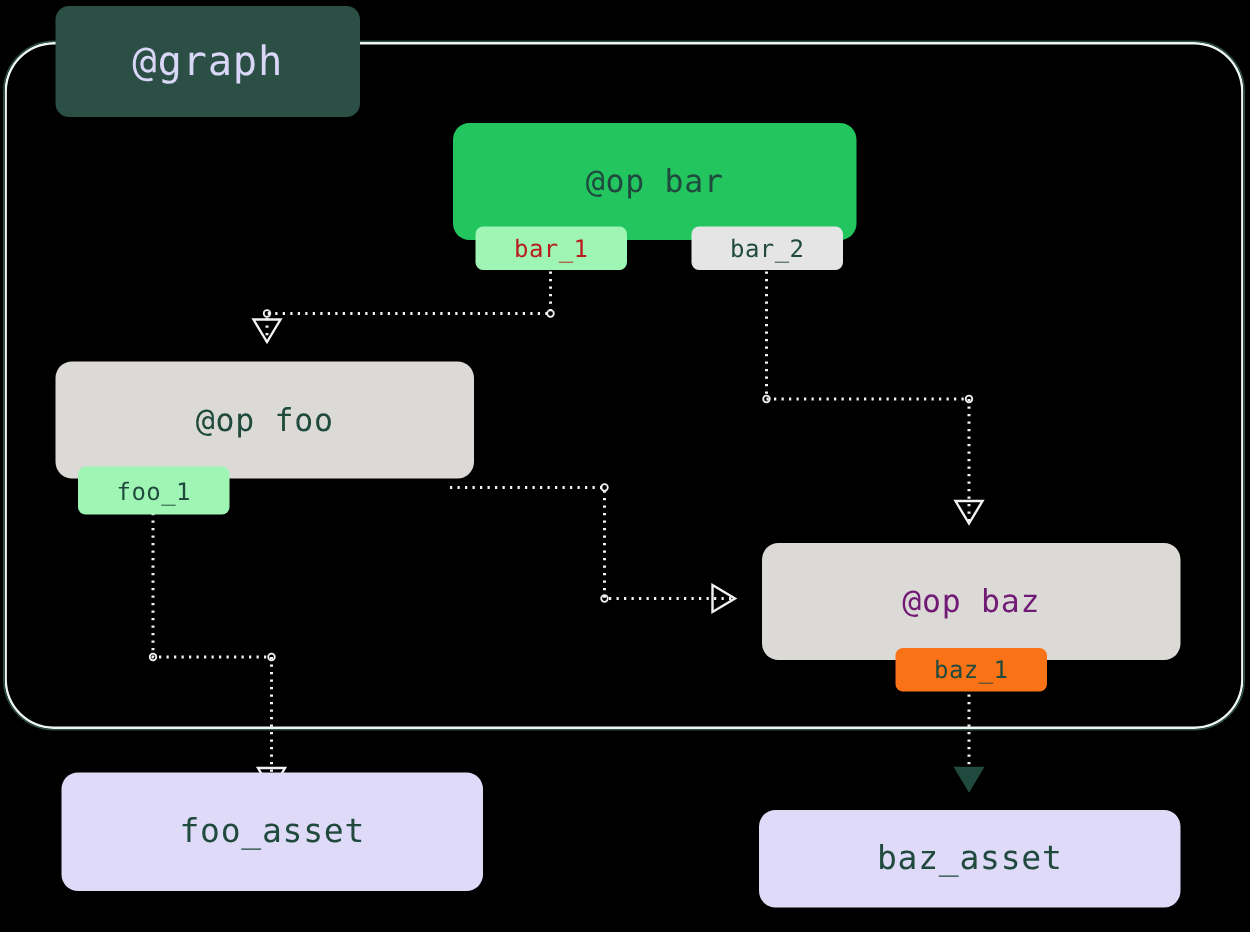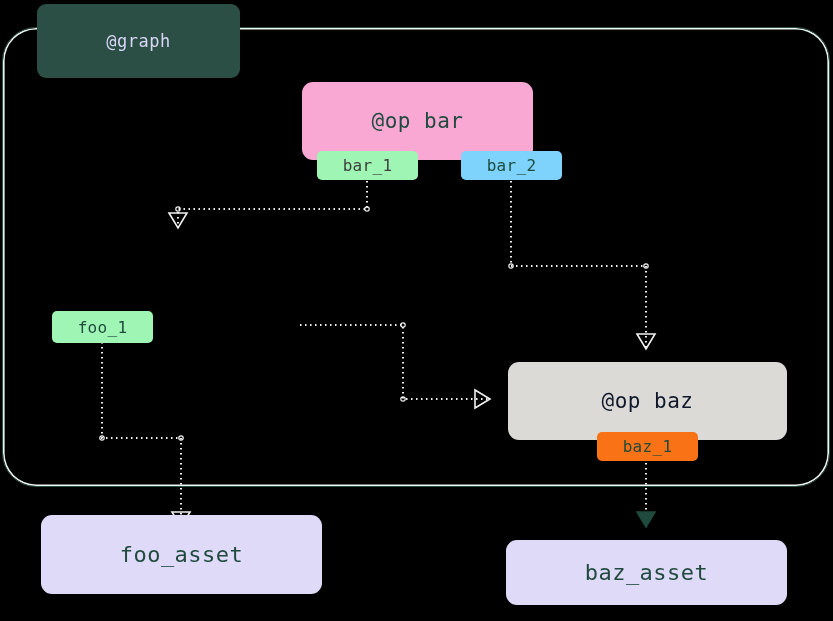--- a/index.html
+++ b/index.html
@@ -38,21 +38,21 @@
   }
   .subgraph-label {
     position: absolute;
     box-sizing: border-box;
     background: #2b4f44;
     border-radius: 9px;
     display: flex;
     align-items: center;
     justify-content: center;
     color: #d9d6f7;
-    font-size: 17px;
+    font-size: 27px;
     letter-spacing: 0.5px;
   }
 
   
   .op-node {
     position: absolute;
     box-sizing: border-box;
     background: #dcdad7;
     border-radius: 11px;
     display: flex;
@@ -121,23 +121,24 @@
       </g>
       <g>
         <path d="M646 463 L646 527" fill="none" stroke="#f2f2f2" stroke-width="2" stroke-dasharray="1.5 3.5" stroke-linecap="butt"></path>
         <path d="M 637 512 L 646 527 L 655 512 Z" stroke="#1f4a3d" stroke-width="1.6" fill="#1f4a3d" stroke-linejoin="miter"></path>
       </g>
     </svg>
 
   <div id="node-layer">
       <div class="subgraph-box" style="left: 2px; top: 27px; width: 828px; height: 460px; border-color: rgb(46, 79, 70); box-shadow: rgb(238, 246, 242) 0px 0px 0px 1.6px inset;"></div>
       <div class="subgraph-label" style="left: 37px; top: 4px; width: 203px; height: 74px; background: rgb(43, 79, 68); color: rgb(217, 214, 247);">@graph</div>
-      <div class="op-node" style="left: 302px; top: 82px; width: 231px; height: 78px; background: #f9a8d4; color: rgb(31, 74, 61);">@op bar</div>
-      <div class="port" style="left: 317px; top: 151px; width: 101px; height: 29px; background: rgb(159, 245, 180); color: #404040;">bar_1</div>
-      <div class="port" style="left: 461px; top: 151px; width: 101px; height: 29px; background: #7dd3fc; color: rgb(31, 74, 61);">bar_2</div>
+      <div class="op-node" style="left: 302px; top: 82px; width: 269px; height: 78px; background: #22c55e; color: rgb(31, 74, 61);">@op bar</div>
+      <div class="port" style="left: 317px; top: 151px; width: 101px; height: 29px; background: rgb(159, 245, 180); color: #b91c1c;">bar_1</div>
+      <div class="port" style="left: 461px; top: 151px; width: 101px; height: 29px; background: #e5e5e5; color: rgb(31, 74, 61);">bar_2</div>
+      <div class="op-node" style="left: 37px; top: 241px; width: 279px; height: 78px; background: rgb(220, 218, 215); color: rgb(31, 74, 61);">@op foo</div>
       <div class="port" style="left: 52px; top: 311px; width: 101px; height: 32px; background: rgb(159, 245, 180); color: rgb(31, 74, 61);">foo_1</div>
-      <div class="op-node" style="left: 508px; top: 362px; width: 279px; height: 78px; background: rgb(220, 218, 215); color: #0f172a;">@op baz</div>
+      <div class="op-node" style="left: 508px; top: 362px; width: 279px; height: 78px; background: rgb(220, 218, 215); color: #701a75;">@op baz</div>
       <div class="port" style="left: 597px; top: 432px; width: 101px; height: 29px; background: #f97316; color: rgb(31, 74, 61);">baz_1</div>
       <div class="asset-node" style="left: 41px; top: 515px; width: 281px; height: 79px; background: rgb(222, 218, 248); color: rgb(31, 74, 61);">foo_asset</div>
       <div class="asset-node" style="left: 506px; top: 540px; width: 281px; height: 65px; background: rgb(222, 218, 248); color: rgb(31, 74, 61);">baz_asset</div>
     </div>
 
 </div>
 
 </body></html>

